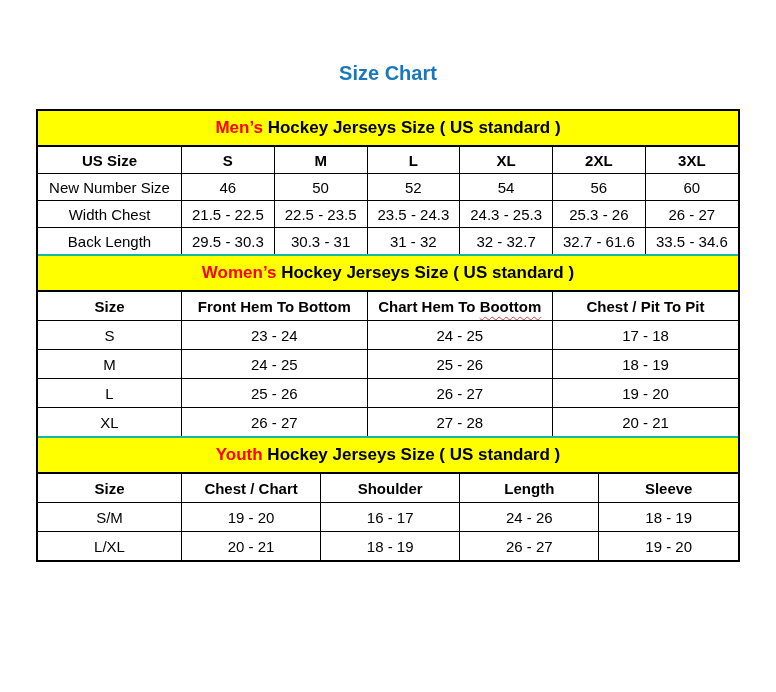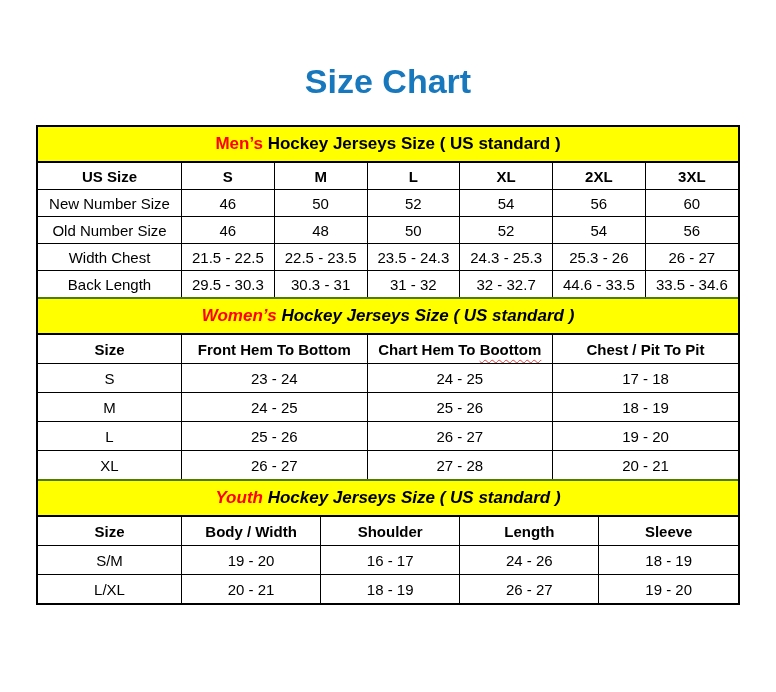--- a/index.html
+++ b/index.html
@@ -13,42 +13,41 @@
   }
   .page {
     width: 776px;
     height: 692px;
     overflow: hidden;
   }
   .page-title {
     margin: 0;
     padding-top: 62px;
     text-align: center;
-    font-size: 34px;
+    font-size: 20px;
     font-weight: bold;
     color: #1778BE;
     letter-spacing: 0px;
   }
   .chart-wrap {
     width: 700px;
     margin: 24px auto 0 auto;
     border: 2px solid #000000;
   }
   .band {
     background: #FFFF00;
     text-align: center;
     font-size: 17px;
     font-weight: bold;
     line-height: 34px;
     height: 34px;
     border-bottom: 2px solid #000000;
   }
   .band.mid {
-    border-top: 2px solid #4d7c0f;
-    font-style: italic;
+    border-top: 2px solid #14b8a6;
   }
   .band .hl {
     color: #FF0000;
   }
   table.grid {
     width: 100%;
     border-collapse: collapse;
     table-layout: fixed;
   }
   table.grid td, table.grid th {
@@ -118,44 +117,35 @@
       <tr>
         <td>New Number Size</td>
         <td>46</td>
         <td>50</td>
         <td>52</td>
         <td>54</td>
         <td>56</td>
         <td>60</td>
       </tr>
       <tr>
-        <td>Old Number Size</td>
-        <td>46</td>
-        <td>48</td>
-        <td>50</td>
-        <td>52</td>
-        <td>54</td>
-        <td>56</td>
-      </tr>
-      <tr>
         <td>Width Chest</td>
         <td>21.5 - 22.5</td>
         <td>22.5 - 23.5</td>
         <td>23.5 - 24.3</td>
         <td>24.3 - 25.3</td>
         <td>25.3 - 26</td>
         <td>26 - 27</td>
       </tr>
       <tr>
         <td>Back Length</td>
         <td>29.5 - 30.3</td>
         <td>30.3 - 31</td>
         <td>31 - 32</td>
         <td>32 - 32.7</td>
-        <td>44.6 - 33.5</td>
+        <td>32.7 - 61.6</td>
         <td>33.5 - 34.6</td>
       </tr>
     </tbody>
       </table>
 
     <div class="band mid"><span class="hl">Women’s</span><span> Hockey Jerseys Size ( US standard )</span></div>
 
     <table class="grid womens">
       <colgroup>
         <col class="c-label">
@@ -203,21 +193,21 @@
       <colgroup>
         <col class="c-label">
           <col class="c-y">
           <col class="c-y">
           <col class="c-y">
           <col class="c-y">
       </colgroup>
       <tbody>
           <tr>
         <th>Size</th>
-        <th>Body / Width</th>
+        <th>Chest / Chart</th>
         <th>Shoulder</th>
         <th>Length</th>
         <th>Sleeve</th>
       </tr>
       <tr>
         <td class="rowlabel-b">S/M</td>
         <td>19 - 20</td>
         <td>16 - 17</td>
         <td>24 - 26</td>
         <td>18 - 19</td>

